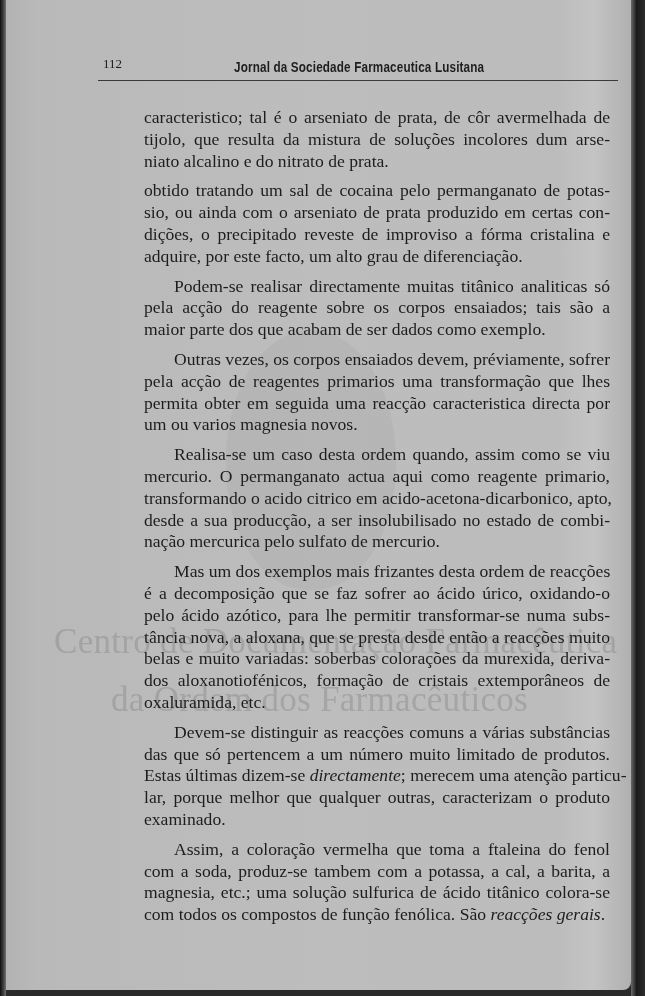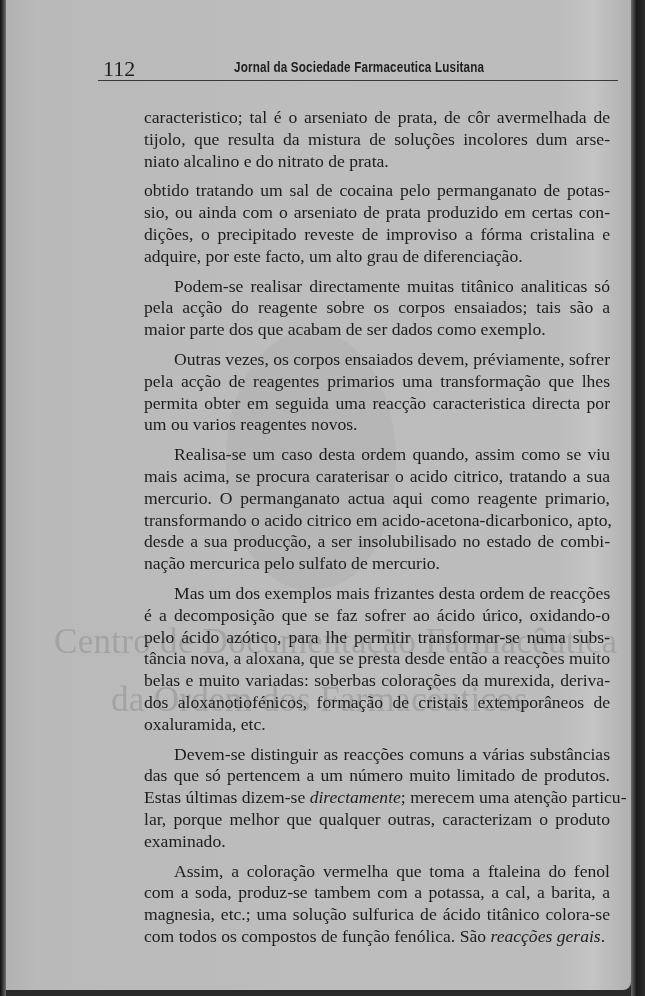--- a/index.html
+++ b/index.html
@@ -70,21 +70,21 @@
       width: 520px;
       height: 28px;
       border-bottom: 1.5px solid #3a3a3a;
       font-family: "Liberation Serif", "DejaVu Serif", serif;
       color: #1e1e1e;
     }
     .page-number {
       position: absolute;
       left: 5px;
       top: 4px;
-      font-size: 22px;
+      font-size: 13px;
     }
     .journal-title {
       position: absolute;
       left: 136px;
       top: 6px;
       font-family: "Liberation Sans Narrow", "Liberation Sans", sans-serif;
       font-size: 15px;
       font-weight: bold;
       transform: scaleX(0.78);
       transform-origin: left center;
@@ -145,25 +145,24 @@
         </div>
         <div class="para">
           <span class="line indent">Podem-se realisar directamente muitas titânico analiticas só</span>
           <span class="line">pela acção do reagente sobre os corpos ensaiados; tais são a</span>
           <span class="line last">maior parte dos que acabam de ser dados como exemplo.</span>
         </div>
         <div class="para">
           <span class="line indent">Outras vezes, os corpos ensaiados devem, préviamente, sofrer</span>
           <span class="line">pela acção de reagentes primarios uma transformação que lhes</span>
           <span class="line">permita obter em seguida uma reacção caracteristica directa por</span>
-          <span class="line last">um ou varios reagentes novos.</span>
+          <span class="line last">um ou varios magnesia novos.</span>
         </div>
         <div class="para">
           <span class="line indent">Realisa-se um caso desta ordem quando, assim como se viu</span>
-          <span class="line">mais acima, se procura caraterisar o acido citrico, tratando a sua</span>
           <span class="line">mercurio. O permanganato actua aqui como reagente primario,</span>
           <span class="line">transformando o acido citrico em acido-acetona-dicarbonico, apto,</span>
           <span class="line">desde a sua producção, a ser insolubilisado no estado de combi-</span>
           <span class="line last">nação mercurica pelo sulfato de mercurio.</span>
         </div>
         <div class="para">
           <span class="line indent">Mas um dos exemplos mais frizantes desta ordem de reacções</span>
           <span class="line">é a decomposição que se faz sofrer ao ácido úrico, oxidando-o</span>
           <span class="line">pelo ácido azótico, para lhe permitir transformar-se numa subs-</span>
           <span class="line">tância nova, a aloxana, que se presta desde então a reacções muito</span>

